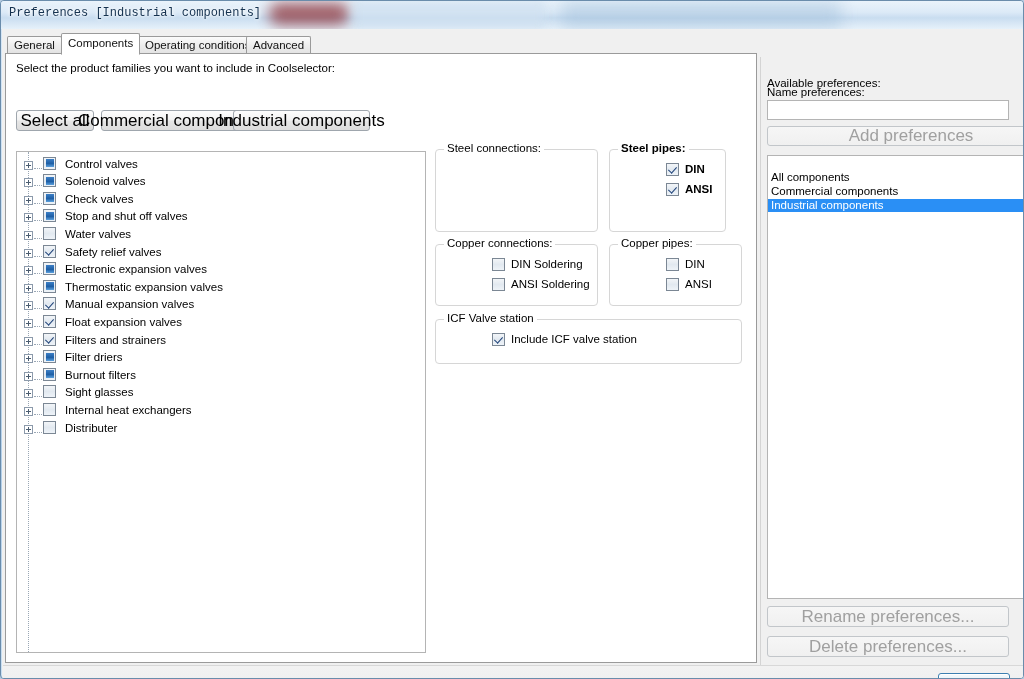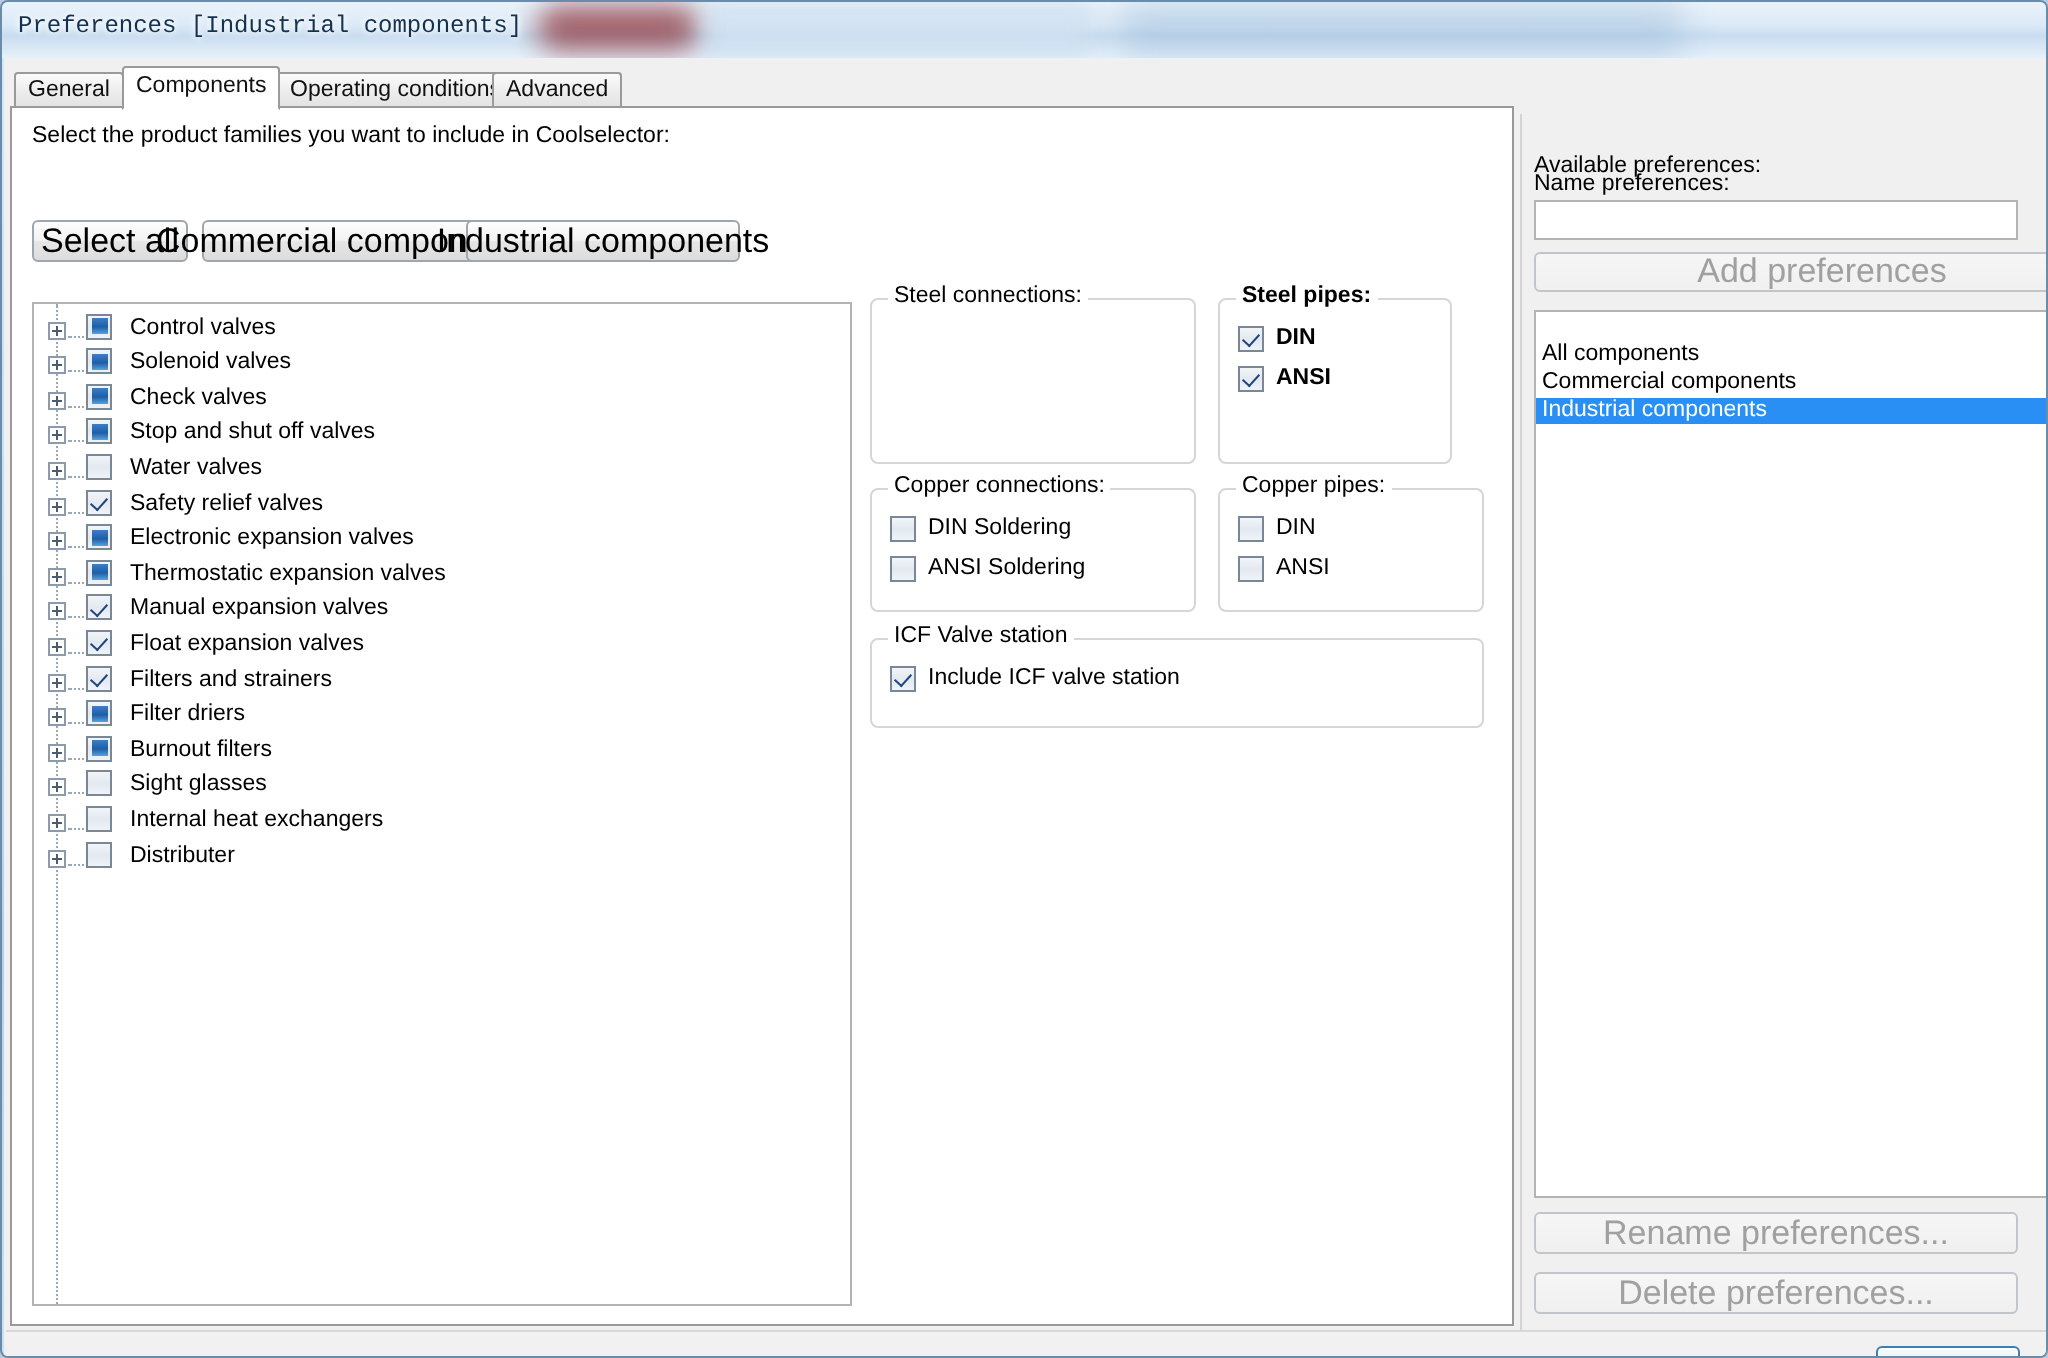--- a/index.html
+++ b/index.html
@@ -135,21 +135,21 @@
     content:"";position:absolute;left:1.5px;top:1.5px;width:8px;height:8px;
     background:linear-gradient(to bottom,#3c7fc6 0%,#1d5ea5 55%,#5ba0dd 100%);
   }
   .tlabel{margin-left:9px;font-size:11.5px;color:#000;white-space:nowrap;}
   
   .treelines{position:absolute;left:11px;top:0;width:1px;height:100%;
     border-left:1px dotted #9aa7b5;}
   
   .group{
     position:absolute;box-sizing:border-box;
-    border:1px solid #d6d6d6;border-radius:4px;background:#ffffff;
+    border:1px solid #d6d6d6;border-radius:4px;background:#ffffff;padding-left:47px;
   }
   .group > .glabel{
     position:absolute;left:8px;top:-8px;background:#ffffff;
     padding:0 3px;font-size:11.5px;color:#000;white-space:nowrap;
   }
   .grow{display:flex;align-items:center;margin-left:9px;height:20px;}
   .grow .glbl{margin-left:6px;font-size:11.5px;}
   #grp-steel-conn{left:433px;top:120px;width:163px;height:83px;}
   #grp-steel-pipes{left:607px;top:120px;width:117px;height:83px;font-weight:bold;}
   #grp-copper-conn{left:433px;top:215px;width:163px;height:62px;}

